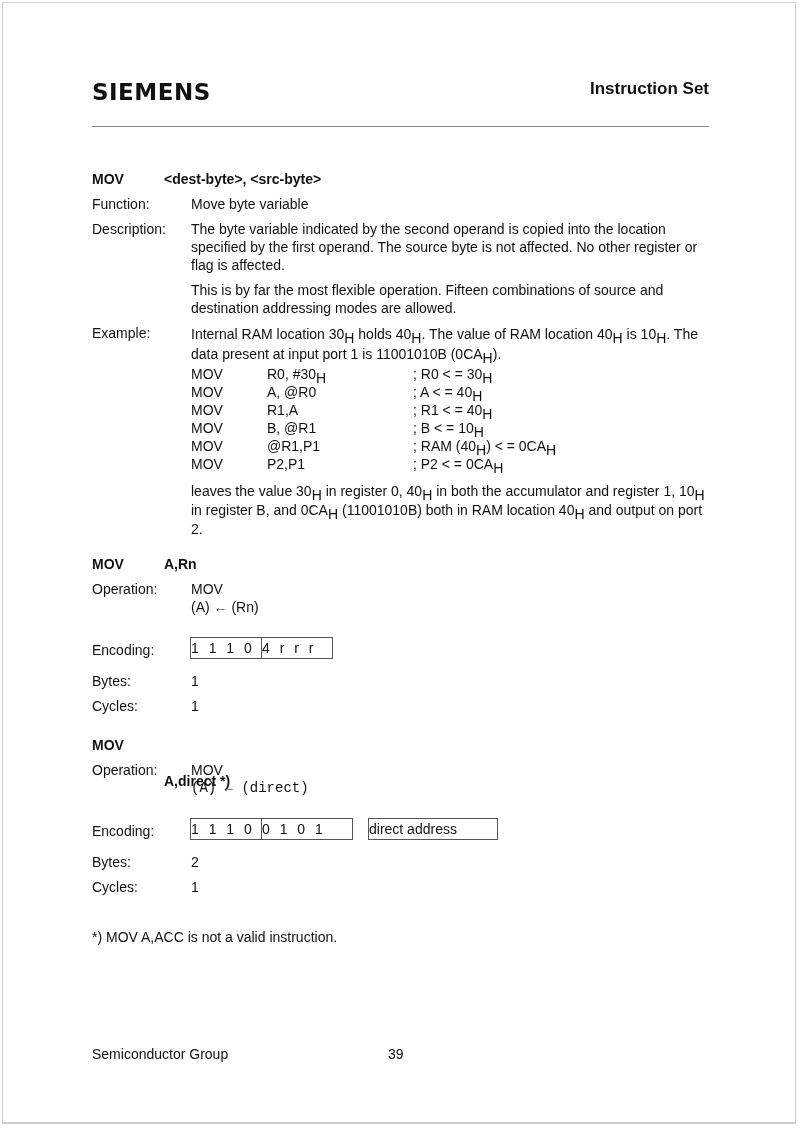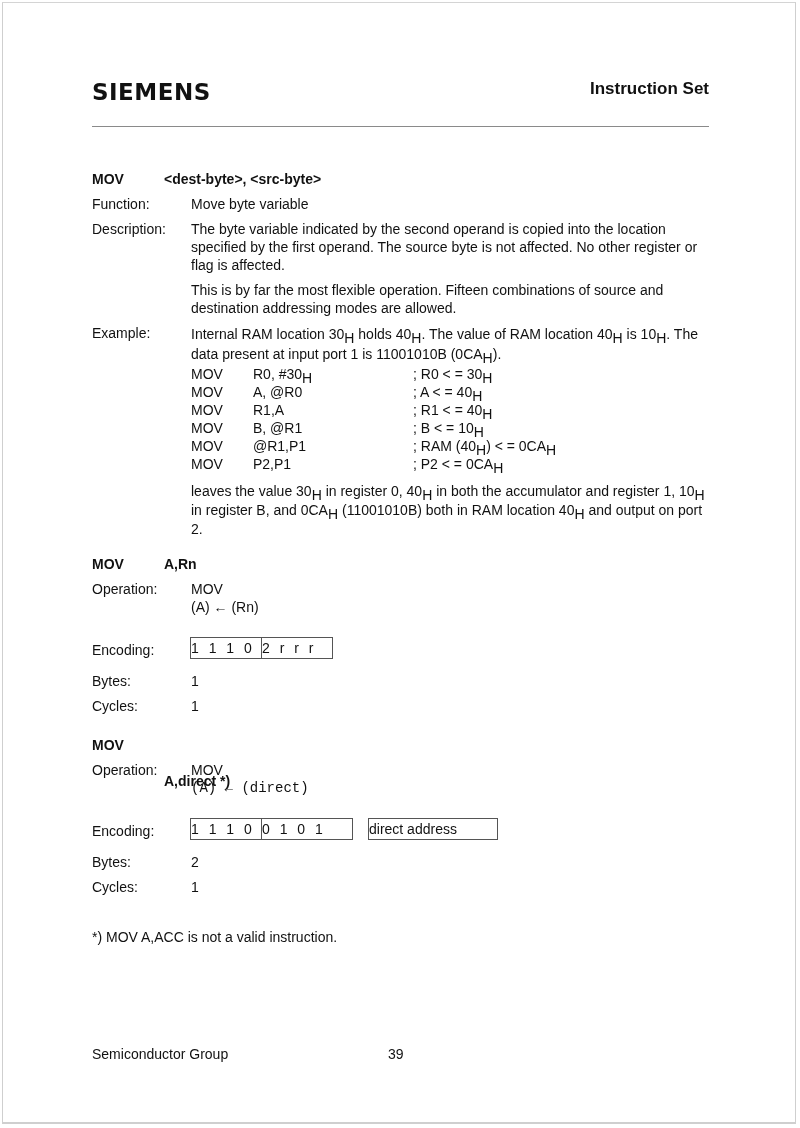--- a/index.html
+++ b/index.html
@@ -13,21 +13,21 @@
           font-size: 23px; letter-spacing: 0.5px; color: #111; }
   .header-title { right: 91px; top: 79px; font-weight: bold; font-size: 17px; }
   .rule { left: 92px; top: 126px; width: 617px; height: 0; border-top: 1px solid #8a8a8a; }
   .t { font-size: 14px; line-height: 18px; }
   .b { font-weight: bold; }
   .lbl { left: 92px; }
   .val { left: 191px; width: 525px; }
   sub { font-size: 14px; vertical-align: -4px; line-height: 0; }
   .code-row { position: absolute; left: 191px; height: 17px; font-size: 14px; }
   .code-row .op { position: absolute; left: 0; }
-  .code-row .arg { position: absolute; left: 62px; white-space: nowrap; }
+  .code-row .arg { position: absolute; left: 76px; white-space: nowrap; }
   .code-row .cmt { position: absolute; left: 222px; white-space: nowrap; }
   .enc { position: absolute; height: 22px; border: 1px solid #555; box-sizing: border-box;
          font-size: 14px; line-height: 20px; text-align: left; letter-spacing: 3px; }
 </style>
 </head>
 <body>
 
 <div class="page">
 </div>
 
@@ -85,21 +85,21 @@
 
 <div class="abs t b lbl" style="top:555px;">MOV</div>
 <div class="abs t b" style="left:164px; top:555px;">A,Rn</div>
 
 <div class="abs t lbl" style="top:580px;">Operation:</div>
 <div class="abs t val" style="top:580px;">MOV</div>
 <div class="abs t val" style="top:598px;">(A) ← (Rn)</div>
 
 <div class="abs t lbl" style="top:641px;">Encoding:</div>
 <div class="enc" style="left:190px; top:637px; width:72px;">1 1 1 0</div>
-<div class="enc" style="left:261px; top:637px; width:72px;">2 r r r</div>
+<div class="enc" style="left:261px; top:637px; width:72px;">4 r r r</div>
 
 <div class="abs t lbl" style="top:672px;">Bytes:</div>
 <div class="abs t val" style="top:672px;">1</div>
 <div class="abs t lbl" style="top:697px;">Cycles:</div>
 <div class="abs t val" style="top:697px;">1</div>
 
 <div class="abs t b lbl" style="top:736px;">MOV</div>
 <div class="abs t b" style="left:164px; top:772px;">A,direct *)</div>
 
 <div class="abs t lbl" style="top:761px;">Operation:</div>

